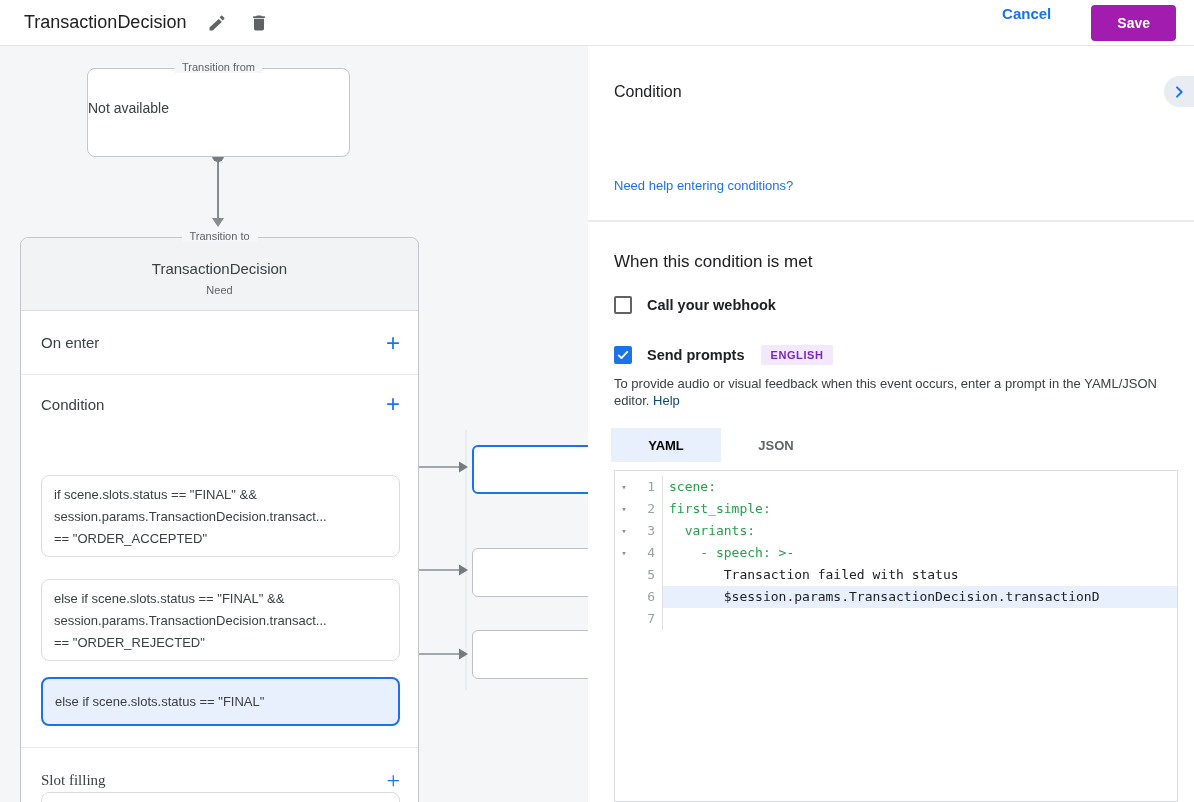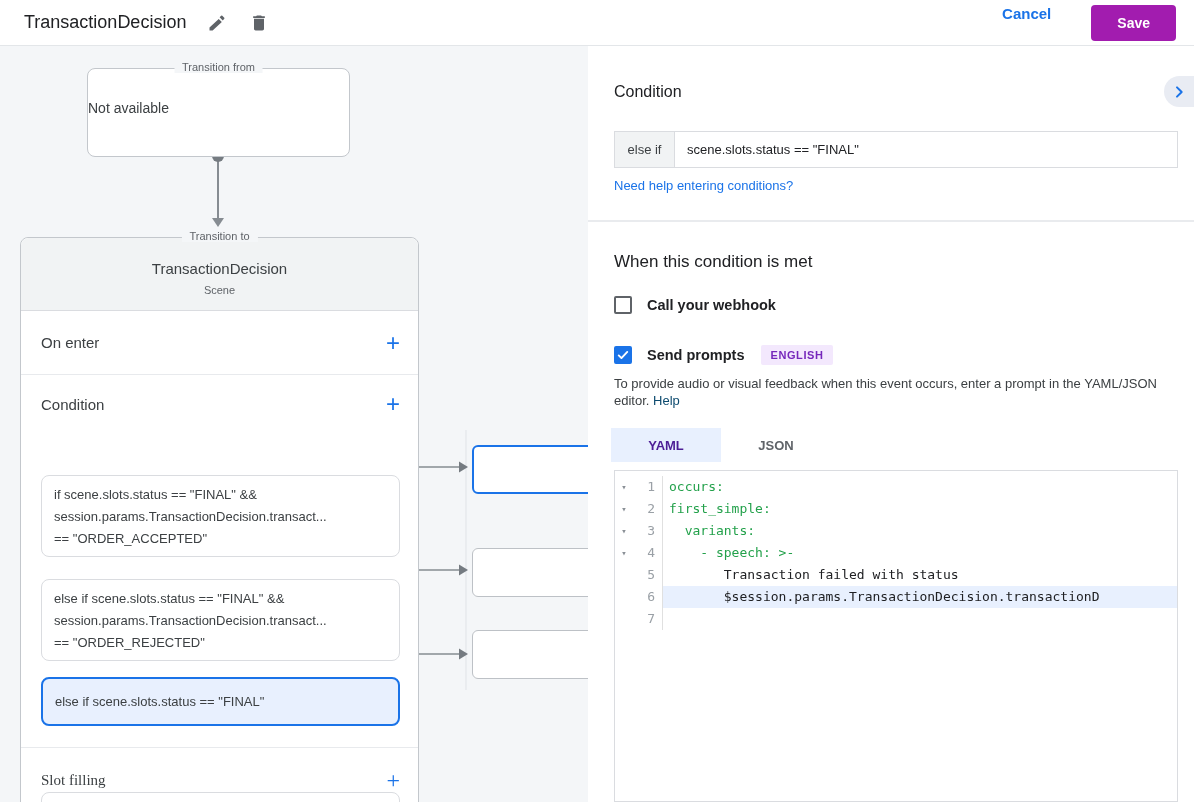--- a/index.html
+++ b/index.html
@@ -95,21 +95,21 @@
   .lang-badge { margin-left:17px; background:#f3e8fd; color:#7627bb; font-size:11px;
     font-weight:bold; letter-spacing:0.6px; padding:4px 9px; border-radius:2px; }
 
   .editor-hint { position:absolute; left:26px; top:329px; width:566px; font-size:13px;
     color:#3c4043; line-height:17px; }
   .hint-help { color:#0c4a6e; cursor:pointer; }
 
   .tabs { position:absolute; left:23px; top:382px; display:flex; }
   .tab { width:110px; height:34px; display:flex; align-items:center; justify-content:center;
     font-size:13px; font-weight:bold; color:#5f6368; cursor:pointer; }
-  .tab.active { background:#e8f0fe; color:#4c1d95; }
+  .tab.active { background:#e8f0fe; color:#000000; }
 
   .editor { position:absolute; left:26px; top:424px; right:16px; bottom:0;
     border:1px solid #dadce0; background:#fff; overflow:hidden;
     font-family:"DejaVu Sans Mono", monospace; font-size:13px; padding-top:5px; }
   .code-row { display:flex; height:22px; line-height:22px; }
   .fold-cell { width:18px; text-align:center; color:#8a9096; font-size:9px; flex:none; cursor:pointer; }
   .num-cell { width:30px; text-align:right; padding-right:7px; color:#9aa0a6; flex:none;
     border-right:1px solid #e0e0e0; }
   .code-cell { flex:1; padding-left:6px; white-space:pre; color:#202124; }
   .code-cell.key { color:#23a14b; }
@@ -158,21 +158,21 @@
 
     <div class="tfrom-box">
       <span class="legend">Transition from</span>
       <span class="tfrom-text">Not available</span>
     </div>
 
     <div class="tto-box">
       <span class="legend">Transition to</span>
       <div class="tto-header">
         <div class="tto-title">TransactionDecision</div>
-        <div class="tto-sub">Scene</div>
+        <div class="tto-sub">Need</div>
       </div>
 
       <div class="section-row row-onenter">
         <span class="section-label">On enter</span>
         <span class="plus">+</span>
       </div>
 
       <div class="section-row row-condlabel">
         <span class="section-label">Condition</span>
         <span class="plus">+</span>
@@ -212,24 +212,20 @@
   <div class="panel">
 
     <div class="panel-heading">Condition</div>
 
     <button class="collapse-btn">
       <svg width="16" height="16" viewBox="0 0 24 24">
         <polyline points="9,5 16,12 9,19" fill="none" stroke="#1a73e8" stroke-width="3" stroke-linecap="round" stroke-linejoin="round"></polyline>
       </svg>
     </button>
 
-    <div class="cond-row">
-      <div class="cond-prefix">else if</div>
-      <input class="cond-input" type="text" value="scene.slots.status == &quot;FINAL&quot;" style="">
-    </div>
 
     <span class="help-link">Need help entering conditions?</span>
 
     <div class="panel-divider"></div>
 
     <div class="when-heading">When this condition is met</div>
 
     <div class="check-row cr-webhook">
       <div class="checkbox"></div>
       <span class="check-label">Call your webhook</span>
@@ -252,21 +248,21 @@
 
     <div class="tabs">
       <div class="tab active">YAML</div>
       <div class="tab">JSON</div>
     </div>
 
     <div class="editor">
       <div class="code-row">
         <span class="fold-cell">▾</span>
         <span class="num-cell">1</span>
-        <span class="code-cell key">occurs:</span>
+        <span class="code-cell key">scene:</span>
       </div>
       <div class="code-row">
         <span class="fold-cell">▾</span>
         <span class="num-cell">2</span>
         <span class="code-cell key">first_simple:</span>
       </div>
       <div class="code-row">
         <span class="fold-cell">▾</span>
         <span class="num-cell">3</span>
         <span class="code-cell key">  variants:</span>

